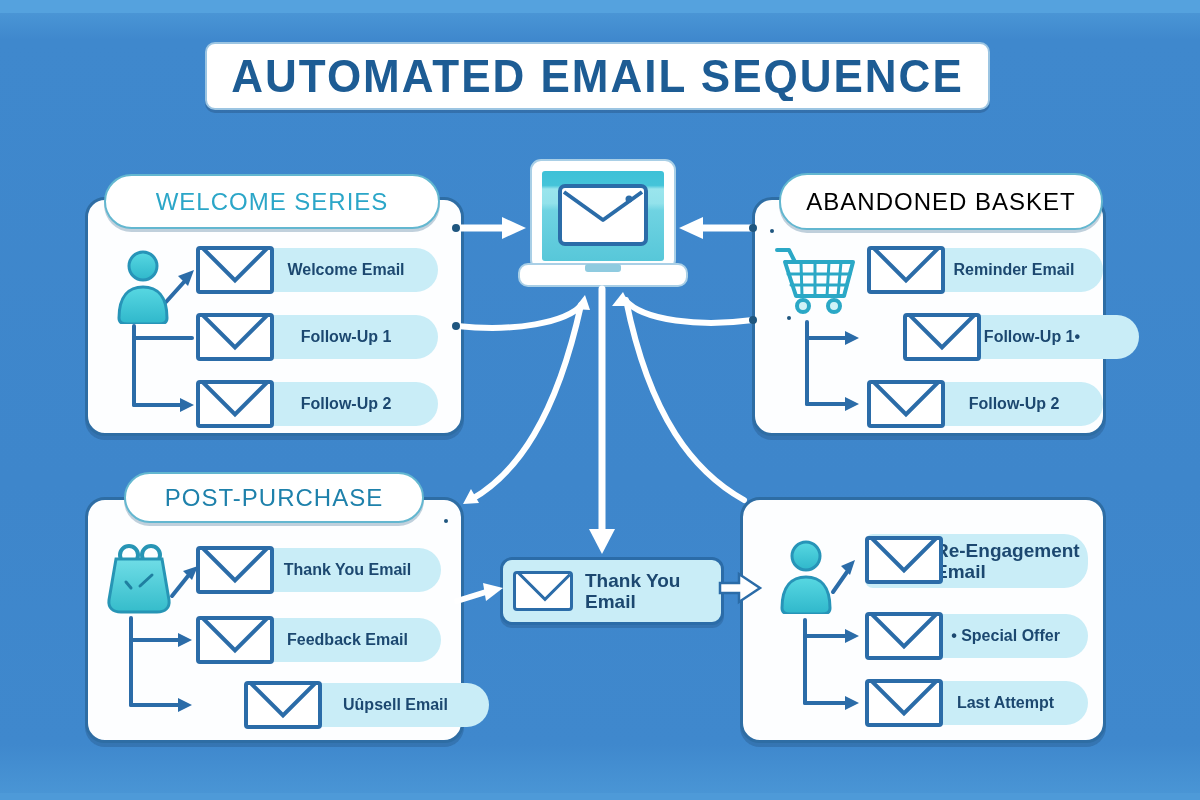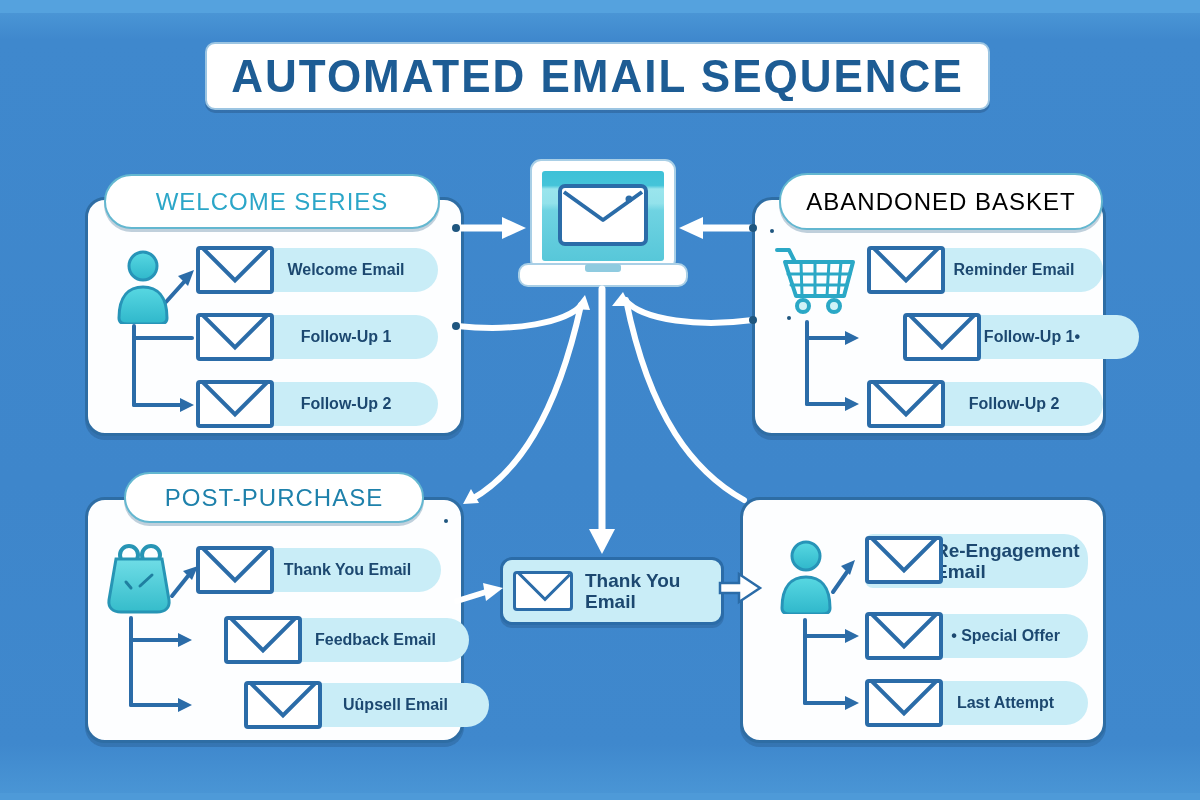--- a/index.html
+++ b/index.html
@@ -179,21 +179,21 @@
         <path d="M12,23 H58 L65,64 C66,72 61,76 53,76 H17 C9,76 4,72 5,64 Z" fill="url(#bg1)" stroke="#2795b5" stroke-width="3"></path>
         <path d="M22,46 l5,6 M36,50 l12,-11" stroke="#1f7fa0" stroke-width="3" stroke-linecap="round"></path>
       </svg>
     </div>
     <div class="row" style="left:108px;top:46px;width:245px;">
       <div class="pill">
           <span>Thank You Email</span>
         </div>
       <div class="env"></div>
     </div>
-    <div class="row" style="left:108px;top:116px;width:245px;margin-left:28px;">
+    <div class="row" style="left:108px;top:116px;width:245px;">
       <div class="pill">
           <span>Feedback Email</span>
         </div>
       <div class="env"></div>
     </div>
     <div class="row" style="left:108px;top:181px;width:245px;margin-left:48px;">
       <div class="pill">
           <span>Uûpsell Email</span>
         </div>
       <div class="env"></div>

